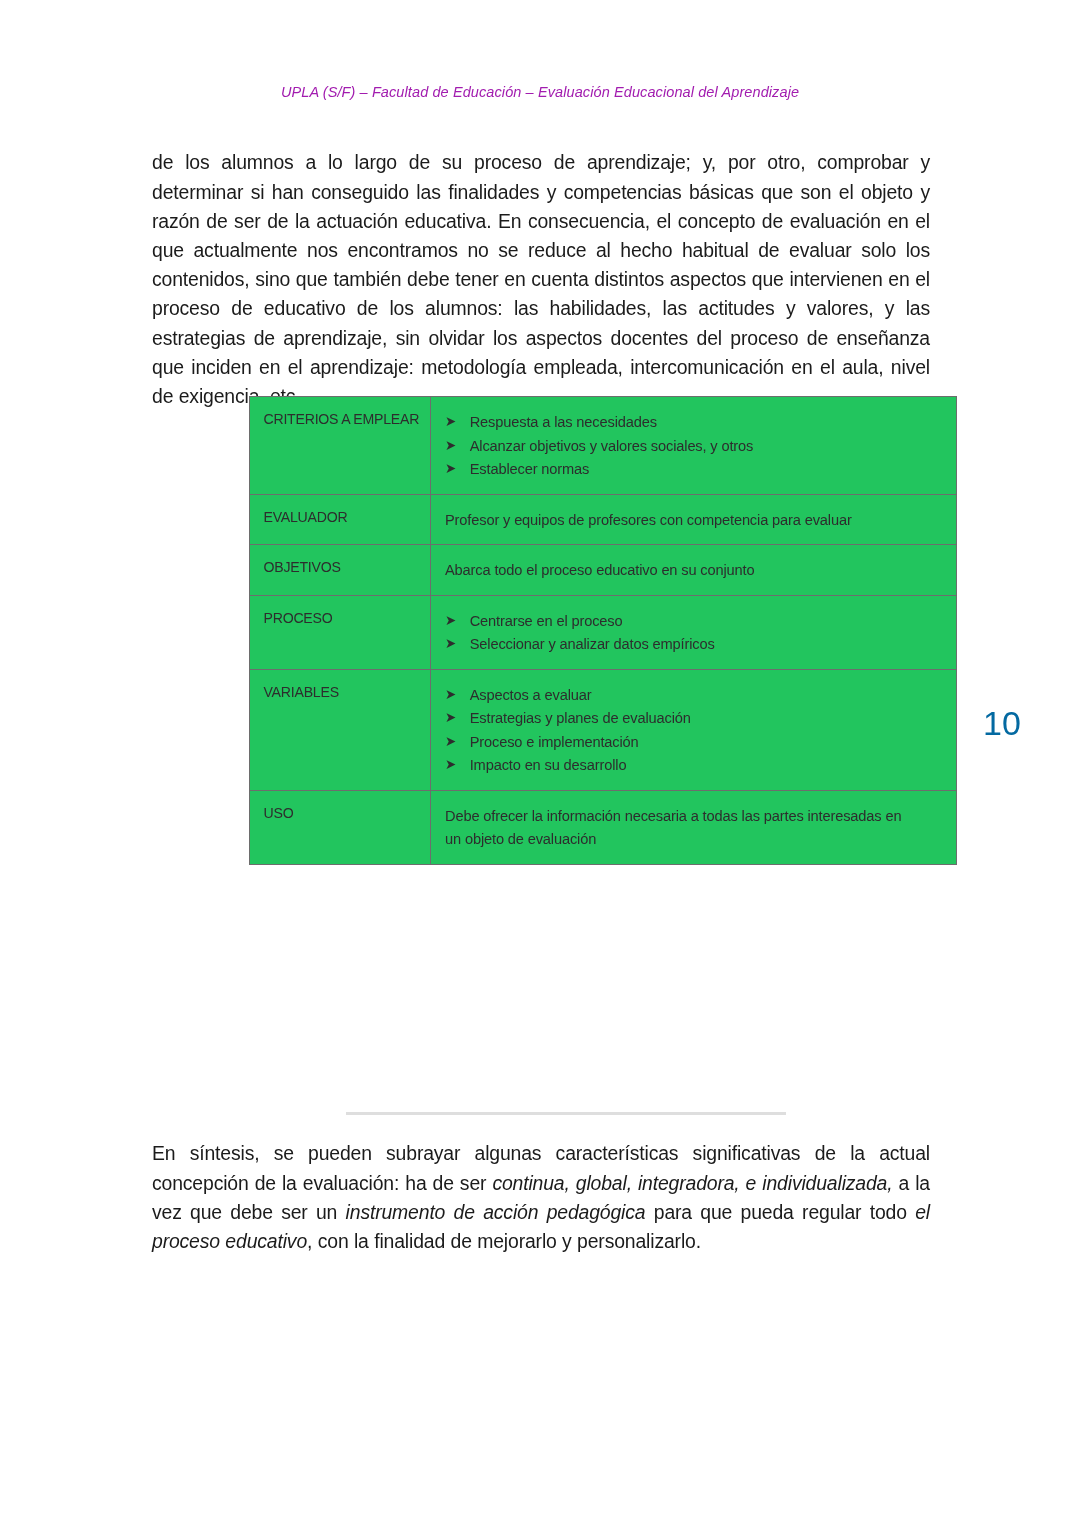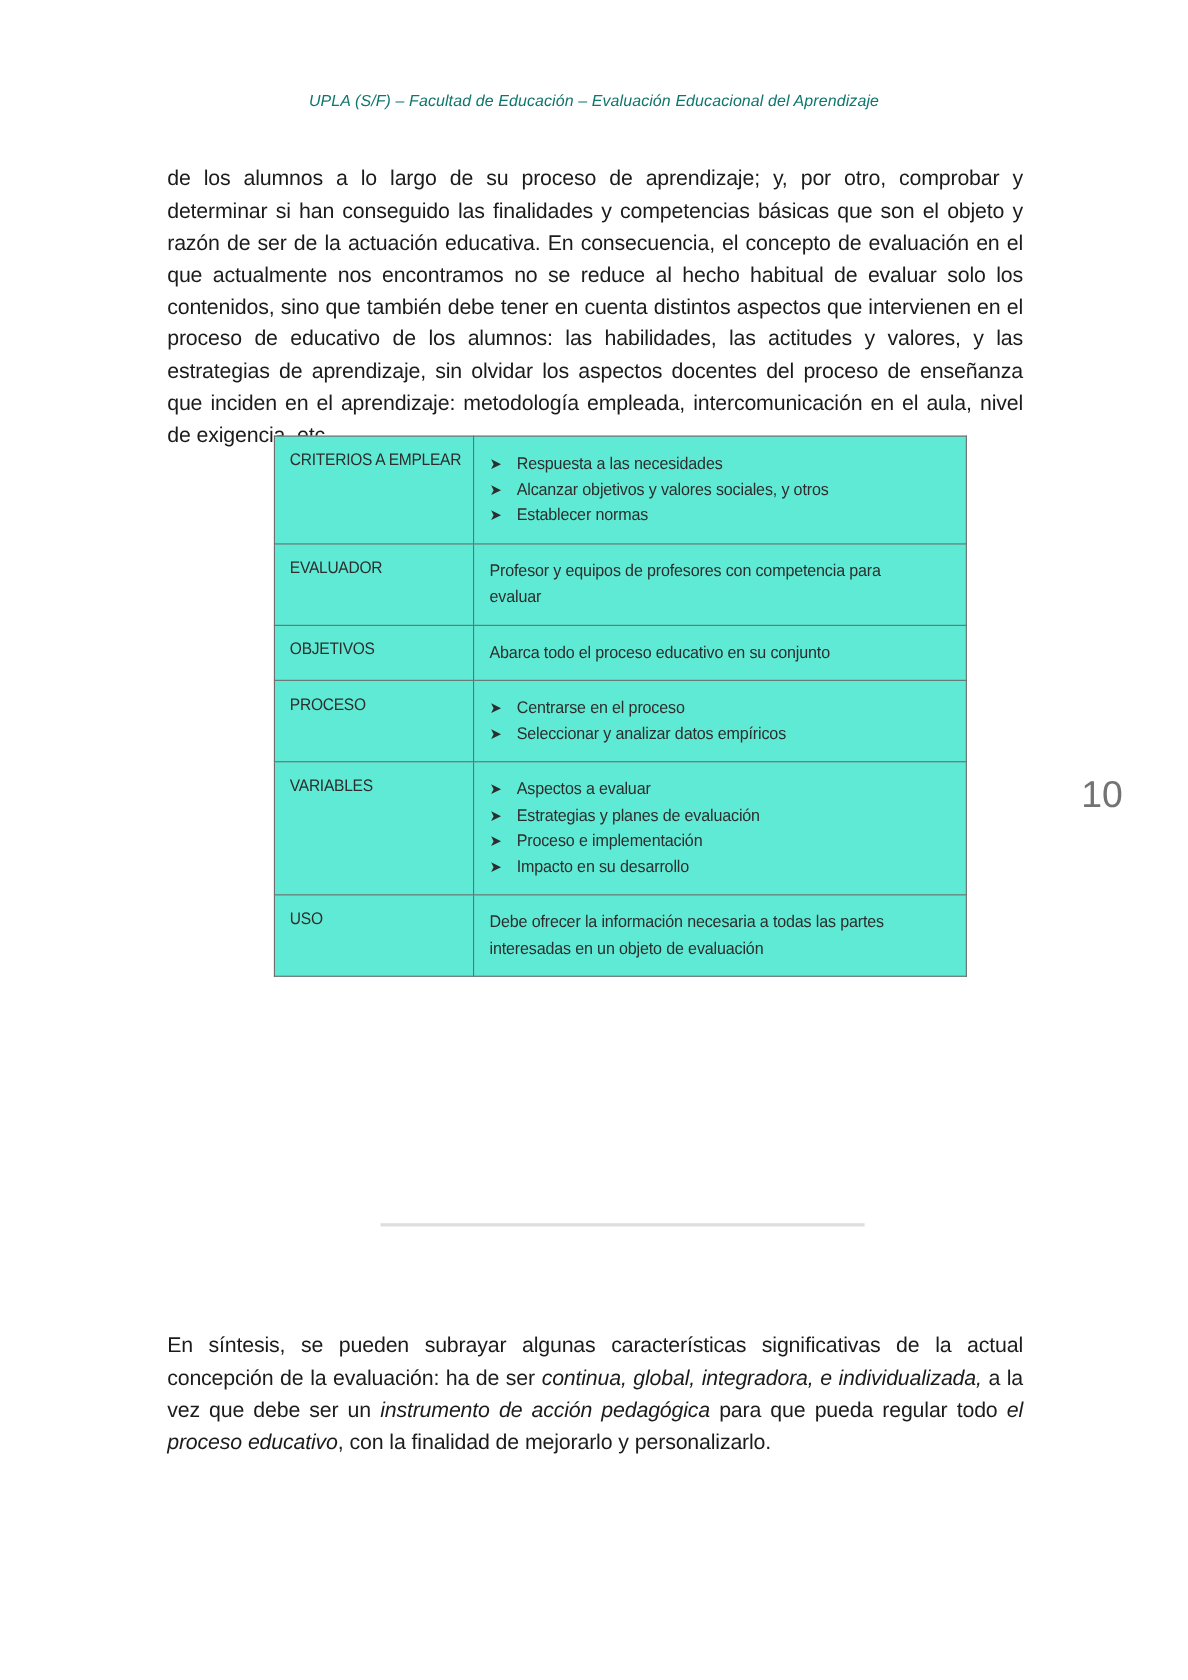--- a/index.html
+++ b/index.html
@@ -26,65 +26,65 @@
   
   .doc-header {
     position: absolute;
     top: 84px;
     left: 0;
     width: 1080px;
     text-align: center;
     font-style: italic;
     font-size: 14.5px;
     letter-spacing: 0.1px;
-    color: #0f766e;
+    color: #a21caf;
     font-family: "Liberation Sans", sans-serif;
   }
 
   
   .page-number {
     position: absolute;
     top: 706px;
     left: 983px;
     font-size: 34px;
     font-weight: 300;
-    color: #737373;
+    color: #0369a1;
     font-family: "Liberation Sans", sans-serif;
     line-height: 1;
   }
 
   
   .body-text {
     position: absolute;
     left: 152px;
     width: 778px;
     font-size: 19.4px;
     line-height: 29.2px;
     text-align: justify;
     color: #1b1b1b;
     font-family: "Liberation Sans", sans-serif;
     letter-spacing: -0.15px;
     word-spacing: 0.2px;
   }
   #intro-paragraph { top: 129px; }
-  #closing-paragraph { top: 1190px; }
+  #closing-paragraph { top: 1120px; }
 
   .body-text em {
     font-style: italic;
   }
 
   
   .criteria-table {
     position: absolute;
     left: 249px;
     top: 396px;
-    width: 630px;
+    width: 708px;
     border-collapse: collapse;
     table-layout: fixed;
-    background: #5eead4;
+    background: #22c55e;
     border: 1.4px solid #6d6d6d;
     font-family: "Liberation Sans", sans-serif;
   }
   .criteria-table td {
     border: 1.2px solid #6d6d6d;
     vertical-align: top;
     color: #2d2d2d;
     padding: 0;
   }
   .criteria-table td.label-cell {

